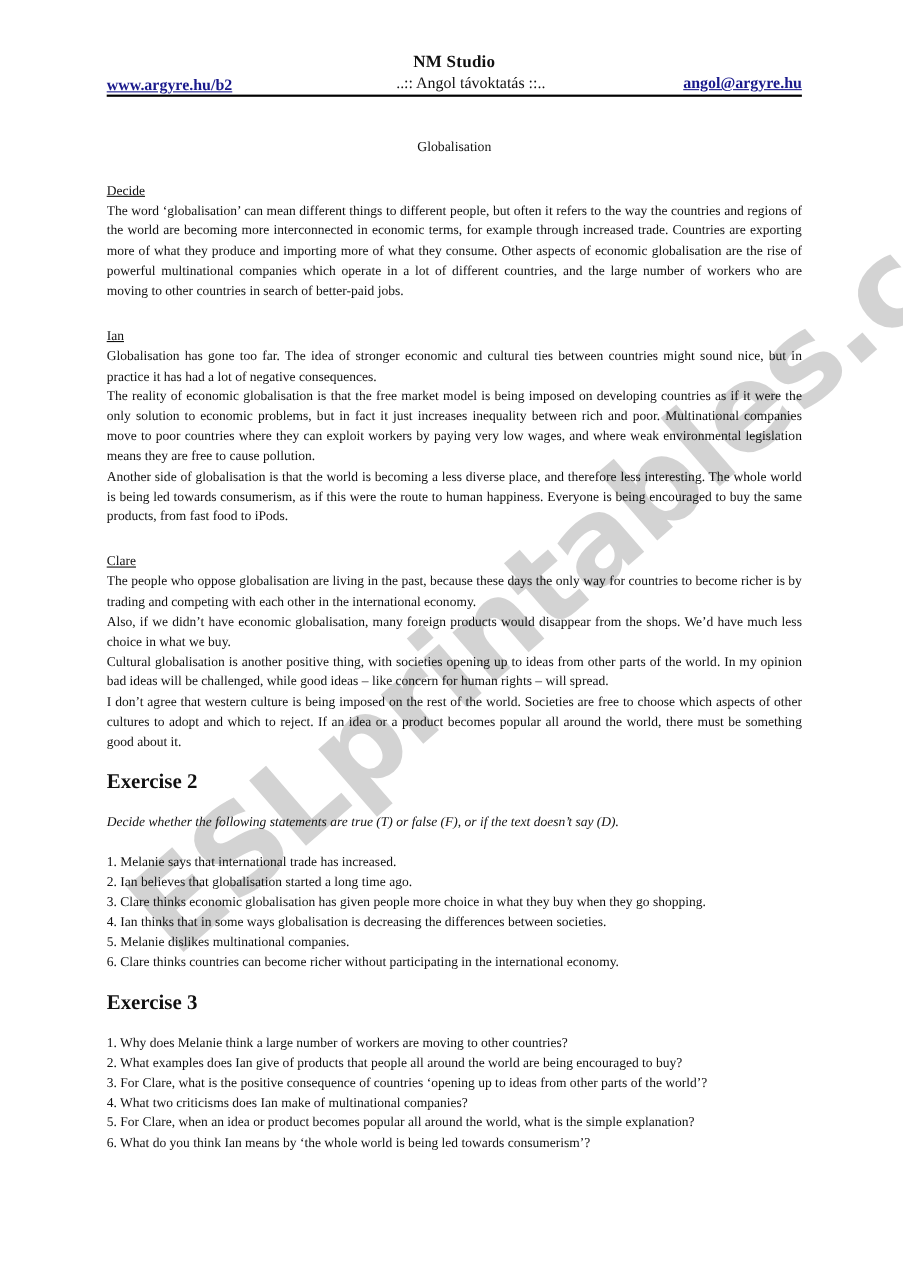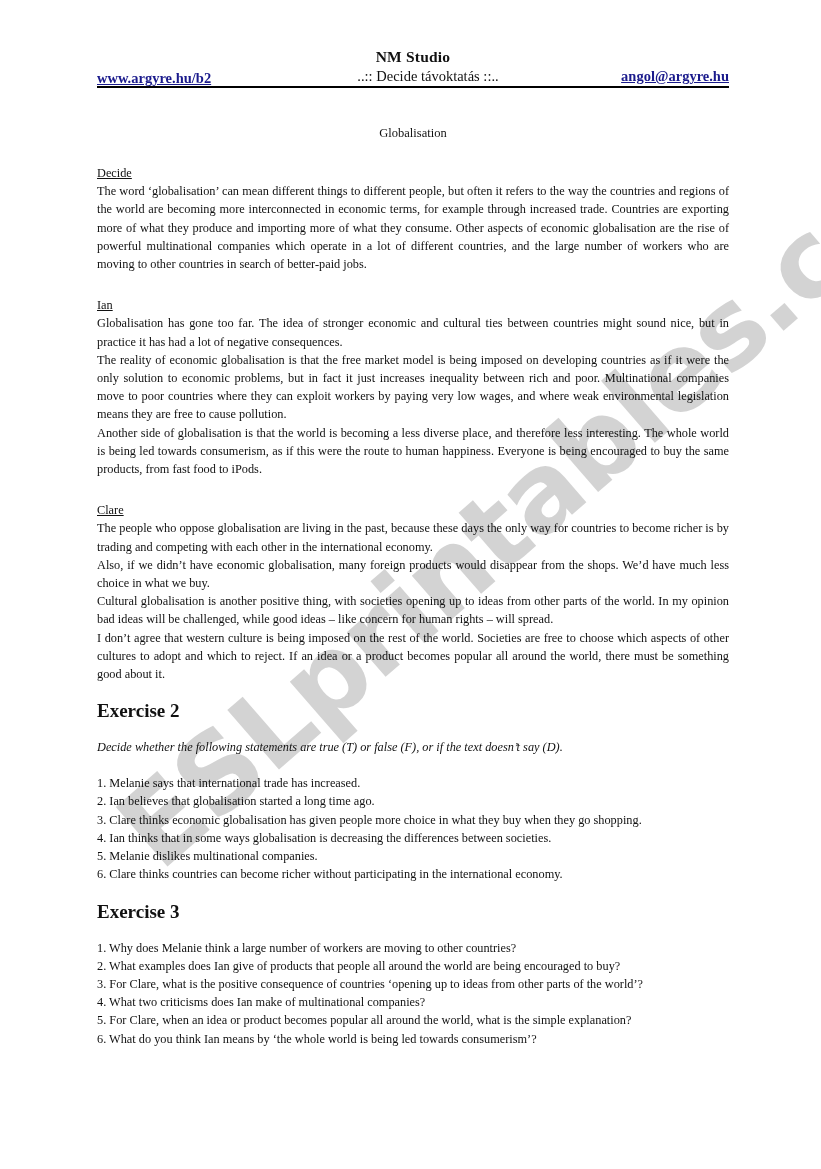--- a/index.html
+++ b/index.html
@@ -118,21 +118,21 @@
 </head>
 <body>
 
 <div class="watermark">ESLprintables.com</div>
 
 <div class="page">
 
   <div class="hdr-title">NM Studio</div>
   <div class="hdr-row">
     <span class="left">www.argyre.hu/b2</span>
-    <div class="mid"><span>..:: Decide távoktatás ::..</span></div>
+    <div class="mid"><span>..:: Angol távoktatás ::..</span></div>
     <span class="right">angol@argyre.hu</span>
   </div>
 
   <div class="doc-title">Globalisation</div>
 
   <div class="section">
     <span class="speaker">Decide</span>
     <span class="para">The word ‘globalisation’ can mean different things to different people, but often it refers to the way the countries and regions of the world are becoming more interconnected in economic terms, for example through increased trade. Countries are exporting more of what they produce and importing more of what they consume. Other aspects of economic globalisation are the rise of powerful multinational companies which operate in a lot of different countries, and the large number of workers who are moving to other countries in search of better-paid jobs.</span>
   </div>
 

